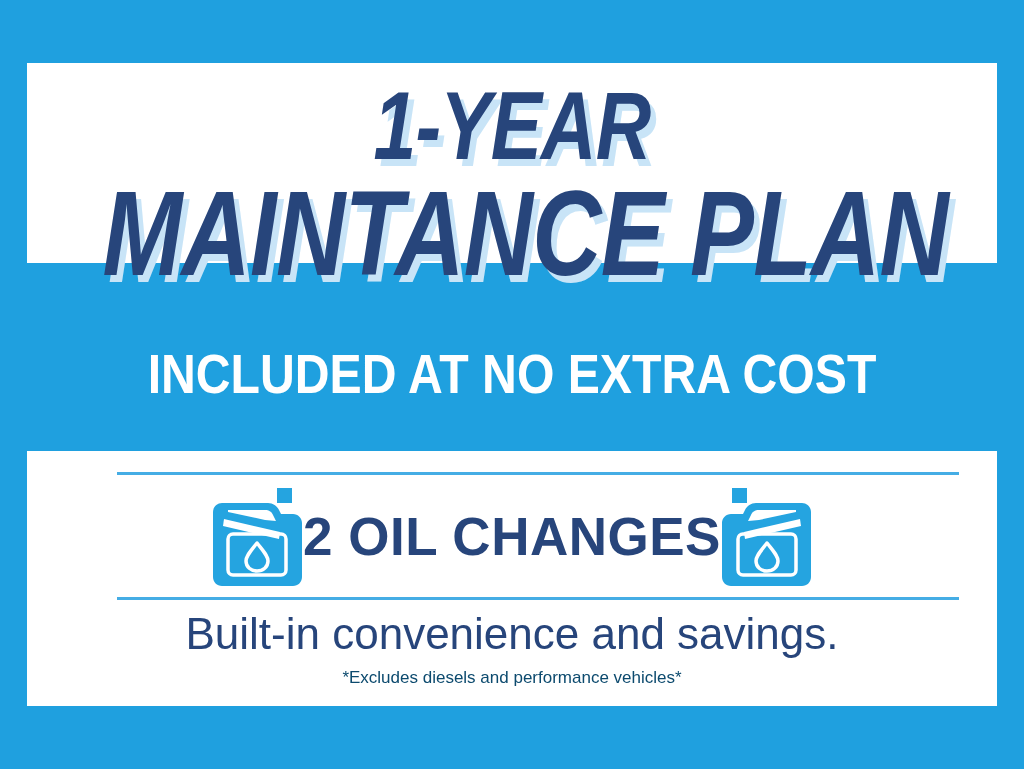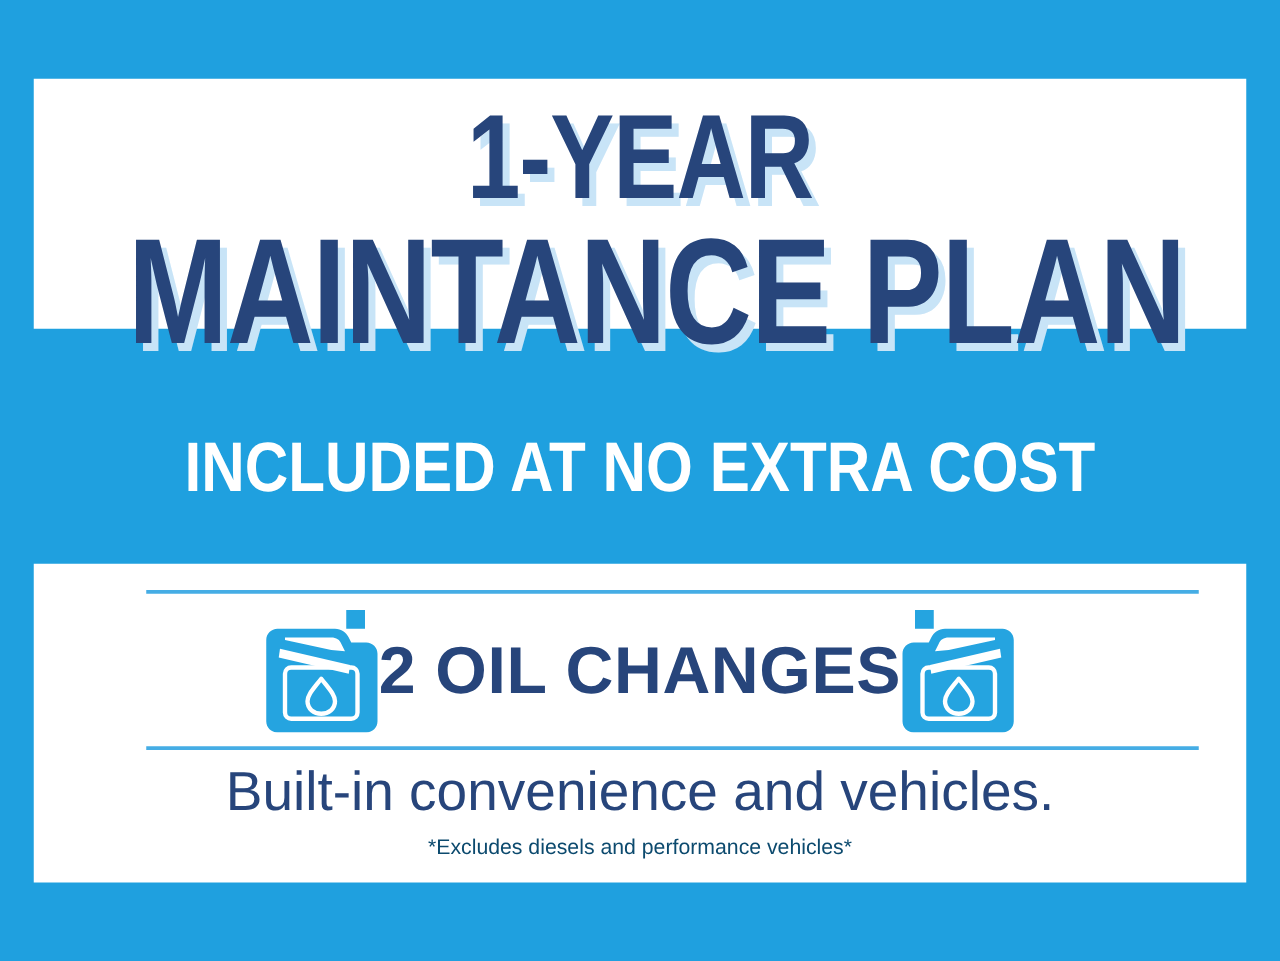--- a/index.html
+++ b/index.html
@@ -18,20 +18,21 @@
   
   .card {
     position: absolute;
     left: 27px;
     width: 970px;
     background: #ffffff;
   }
   #headline-card {
     top: 63px;
     height: 200px;
+    font-style: italic;
   }
   #details-card {
     top: 451px;
     height: 255px;
   }
 
   
   .headline-wrap {
     position: absolute;
     left: 0;
@@ -183,16 +184,16 @@
       <path d="M17 24 h37 c4 0 7 2 8 5 l3 6 -11 -1 -37 -8 z" fill="#ffffff"></path>
       <path d="M13 33 l56 13 -1 7 -56 -13 z" fill="#ffffff"></path>
       <rect x="17" y="48" width="58" height="41" rx="5" ry="5" fill="none" stroke="#ffffff" stroke-width="3.5"></rect>
       <path d="M46 57 c7 9 11 13 11 18 c0 6 -5 10 -11 10 c-6 0 -11 -4 -11 -10 c0 -5 4 -9 11 -18 z" fill="none" stroke="#ffffff" stroke-width="3.5" stroke-linejoin="round"></path>
     </svg>
 
   </div>
 
   <div class="rule" id="rule-bottom"></div>
 
-  <div id="tagline">Built-in convenience and vehicles.</div>
+  <div id="tagline">Built-in convenience and savings.</div>
   <div id="disclaimer">*Excludes diesels and performance vehicles*</div>
 
 </div>
 
 </body></html>

